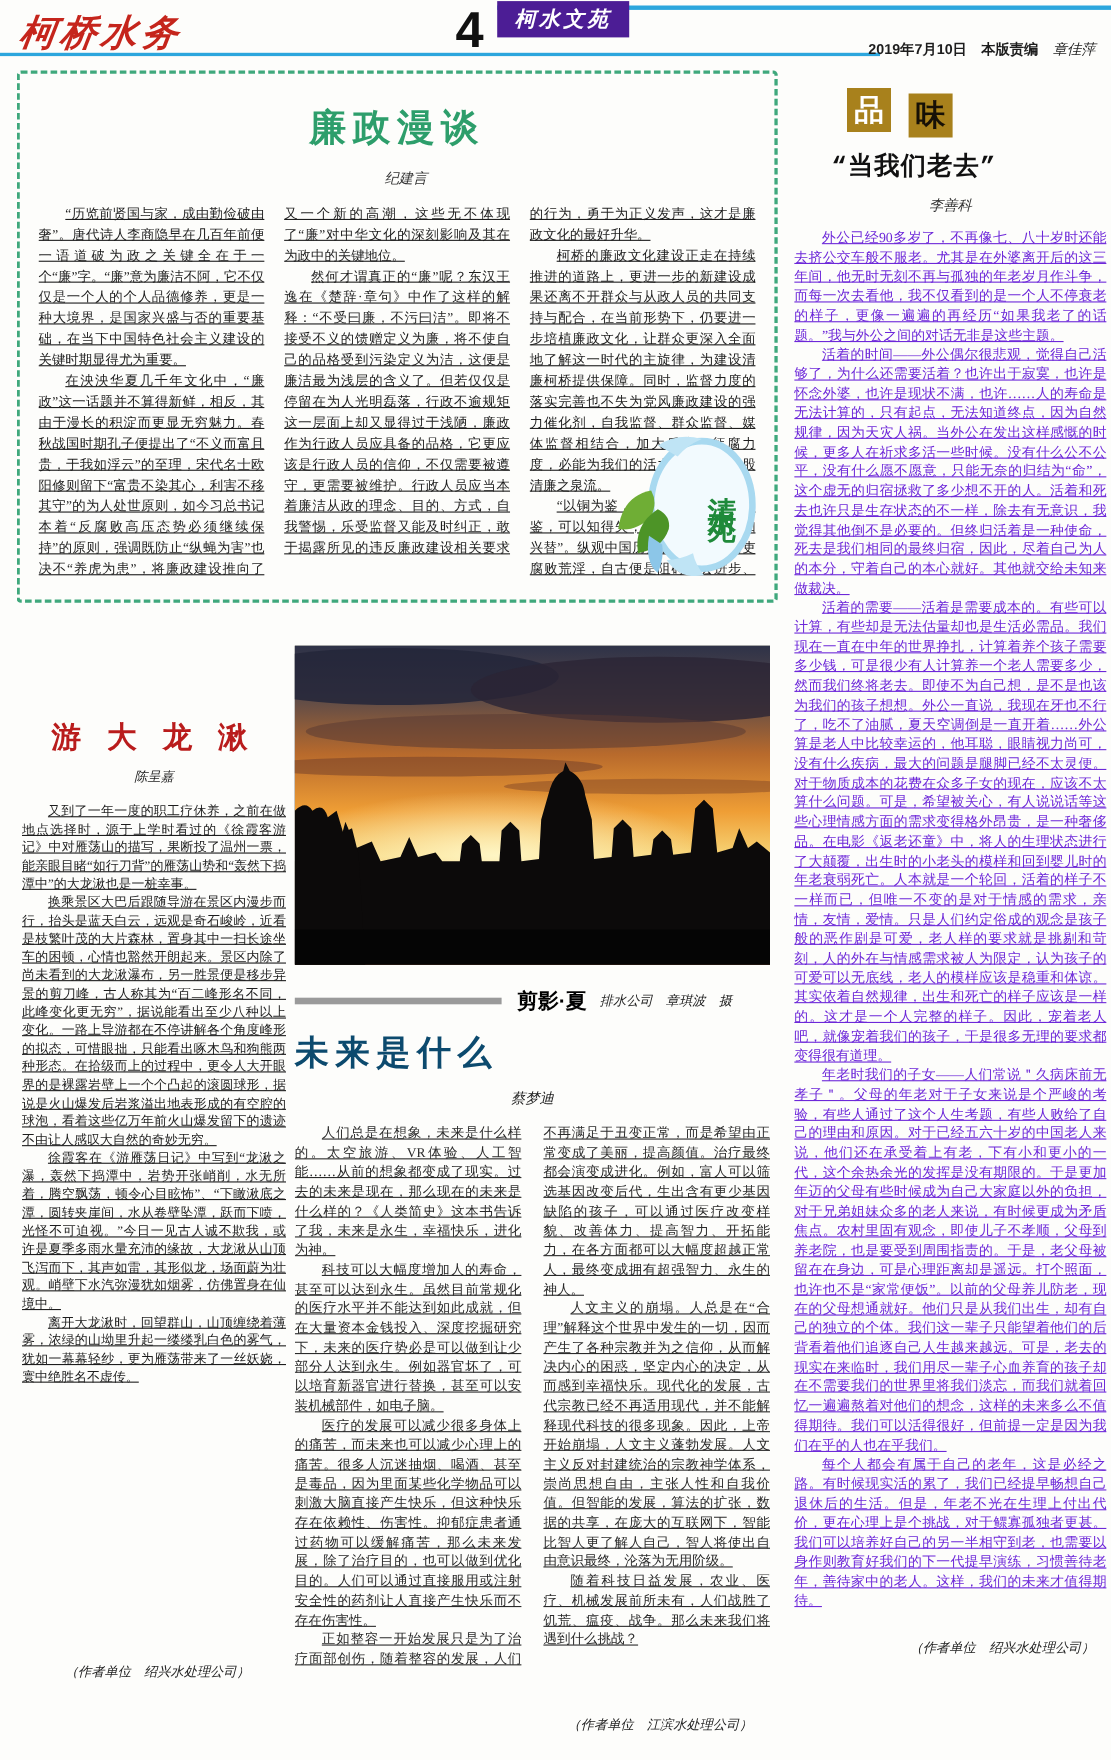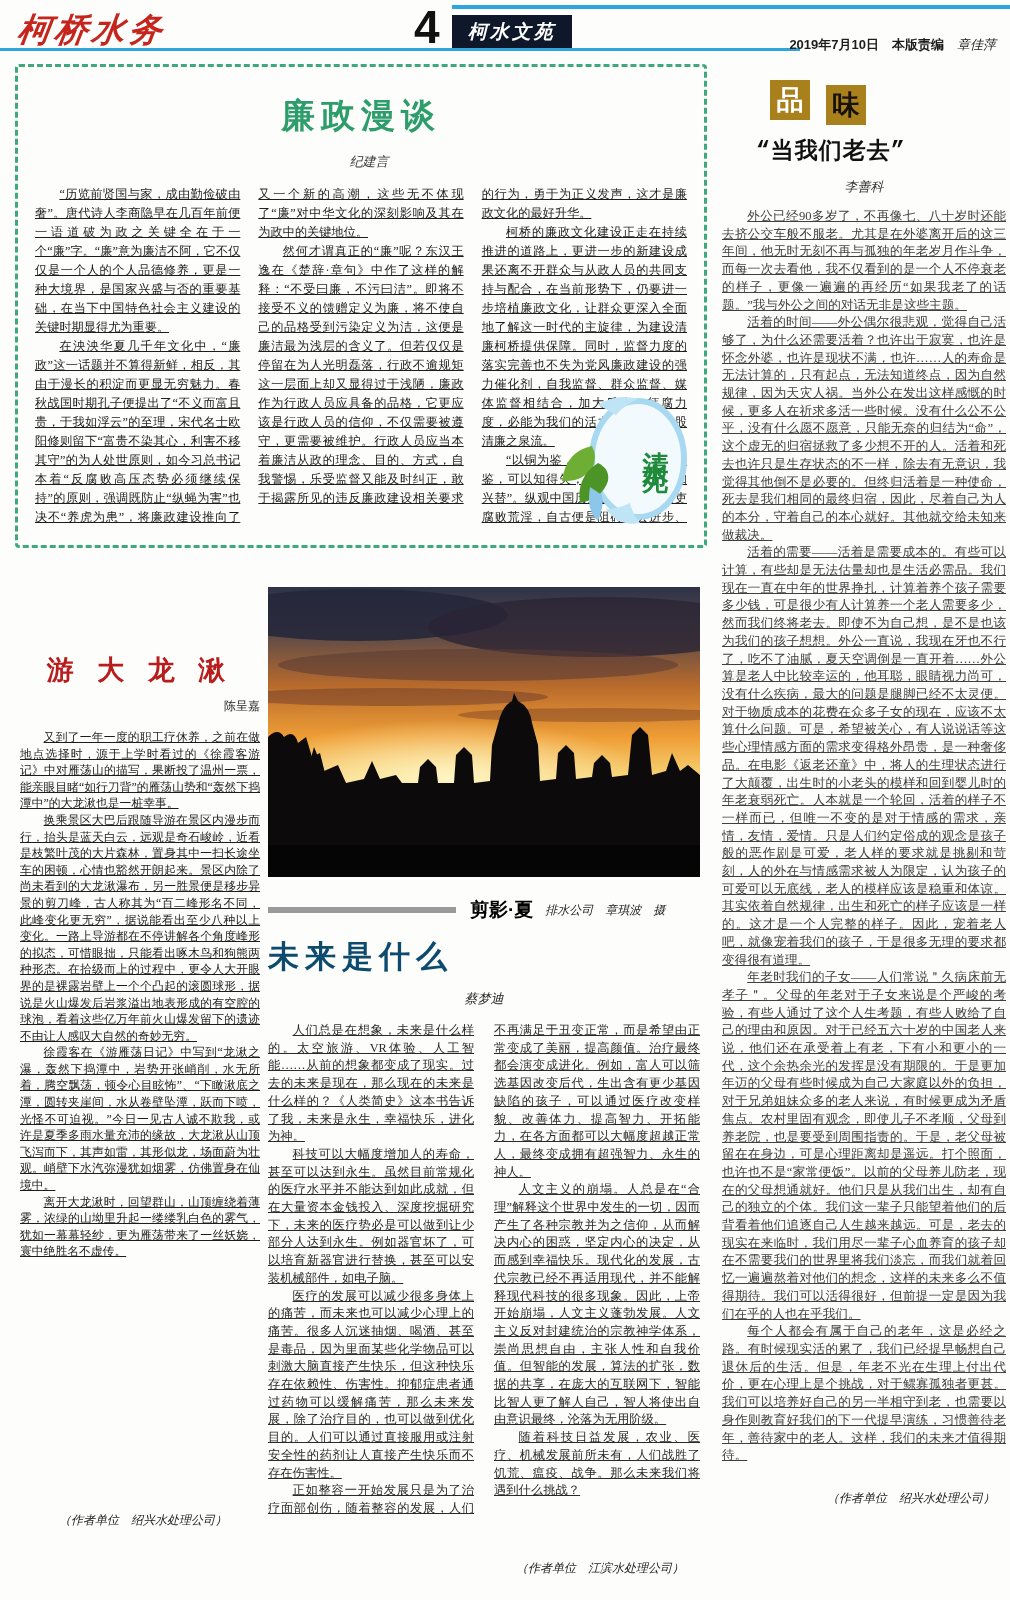--- a/index.html
+++ b/index.html
@@ -4,21 +4,21 @@
 <style>
   html,body{margin:0;padding:0;background:#e8e8e8;}
   .page{position:relative;width:1010px;height:1600px;background:#fdfdfb;margin:0 auto;
         overflow:hidden;font-family:"Liberation Serif",serif;color:#1d1d1d;}
   
   .masthead{position:absolute;left:18px;top:8px;font-family:"DejaVu Serif",serif;
             font-style:italic;font-weight:bold;font-size:33px;color:#c5251c;letter-spacing:4px;transform:skewX(-8deg);}
   .pagenum{position:absolute;left:414px;top:4px;font-family:"Liberation Sans",sans-serif;
            font-weight:bold;font-size:46px;line-height:46px;color:#111;}
   .topline{position:absolute;left:452px;top:5px;width:558px;height:4px;background:#2ca6dd;}
-  .section-box{position:absolute;left:452px;top:15px;width:120px;height:33px;background:#0f172a;
+  .section-box{position:absolute;left:452px;top:1px;width:120px;height:33px;background:#4c1d95;
                color:#fff;font-weight:bold;font-style:italic;font-size:19px;letter-spacing:3px;
                display:flex;align-items:center;justify-content:center;}
   .bottomline{position:absolute;left:0;top:48px;width:800px;height:3px;background:#2ca6dd;}
   .dateline{position:absolute;right:14px;top:36px;font-size:13px;font-weight:bold;
             font-family:"Liberation Sans",sans-serif;}
   .dateline .editor-name{font-family:"DejaVu Serif",serif;font-weight:normal;font-style:italic;}
   
   .lz-box{position:absolute;left:15px;top:64px;width:686px;height:478px;
           border:3px dashed #3fa87c;border-radius:4px;background:#fdfdfb;}
   .lz-title{margin-top:26px;text-align:center;font-family:"Liberation Sans",sans-serif;
@@ -33,30 +33,30 @@
   .rail{position:absolute;left:722px;top:80px;width:284px;}
   .tags{display:flex;gap:16px;margin-left:48px;}
   .tag{width:40px;height:40px;background:#a8811c;display:flex;align-items:center;justify-content:center;
        font-family:"Liberation Sans",sans-serif;font-weight:bold;font-size:27px;}
   .tag.t1{color:#fff;}
   .tag.t2{color:#161006;margin-top:5px;}
   .rail-title{margin-top:10px;margin-left:34px;font-family:Liberation Mono, monospace;
               font-weight:bold;font-size:23px;letter-spacing:1px;color:#111;}
   .rail-author{margin-top:12px;text-align:center;font-size:13px;font-style:italic;color:#333;}
   .rail-body{margin-top:12px;height:1262px;overflow:hidden;font-size:12.6px;line-height:17.7px;
-             text-align:justify;color:#404040;}
+             text-align:justify;color:#6d28d9;}
   .unit{position:absolute;font-size:12px;font-style:italic;color:#222;}
   .unit.rail-unit{left:740px;top:1490px;width:255px;text-align:right;}
   .unit.dlq-unit{left:28px;top:1512px;width:230px;text-align:center;}
   .unit.wl-unit{left:492px;top:1560px;width:216px;text-align:center;}
   
   .dlq{position:absolute;left:20px;top:652px;width:240px;}
   .dlq-title{text-align:center;font-family:"Liberation Sans",sans-serif;font-weight:bold;
              font-size:27px;letter-spacing:8px;color:#b91c1c;}
-  .dlq-author{margin-top:10px;text-align:right;font-size:12px;}
+  .dlq-author{margin-top:10px;text-align:center;font-size:12px;font-style:italic;}
   .dlq .body-col{margin-top:14px;height:758px;overflow:hidden;font-size:11.8px;line-height:16.6px;text-align:justify;}
   
   .photo{position:absolute;left:268px;top:587px;width:432px;height:290px;background:#000;}
   .photo svg{display:block;}
   .caption{position:absolute;left:268px;top:897px;width:432px;display:flex;align-items:center;}
   .cap-bar{width:188px;height:6px;background:#9a9a9a;margin-right:14px;}
   .cap-title{font-family:"Liberation Sans",sans-serif;font-weight:bold;font-size:19px;color:#000;}
   .cap-credit{margin-left:12px;font-size:12px;font-style:italic;color:#222;}
   
   .wl{position:absolute;left:268px;top:936px;width:432px;}

